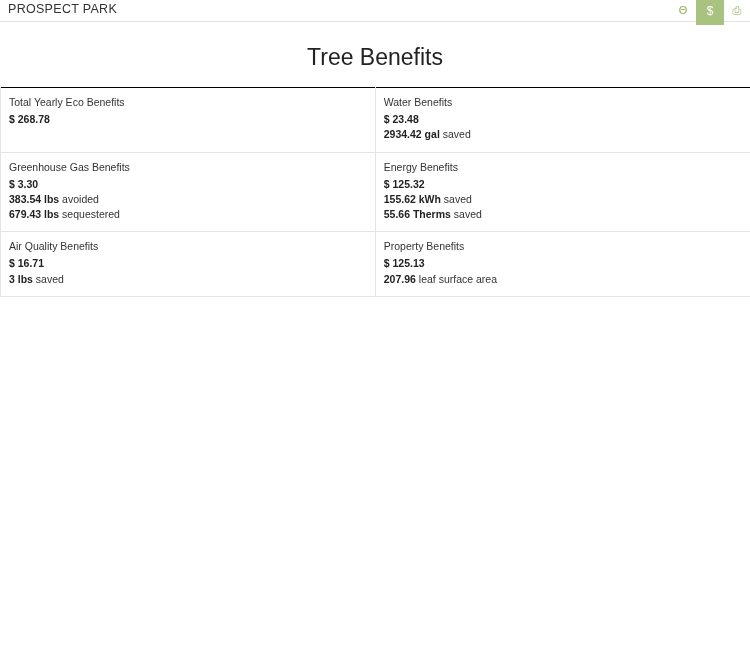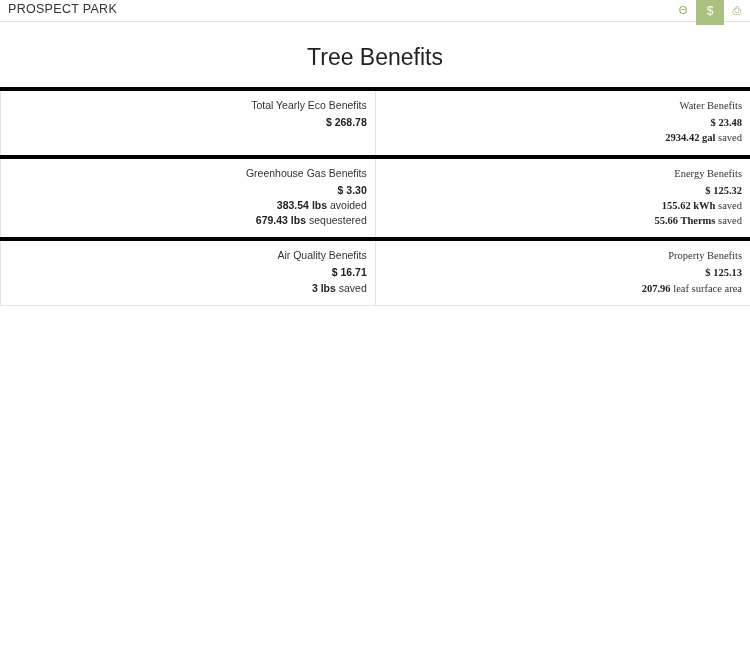--- a/index.html
+++ b/index.html
@@ -72,31 +72,30 @@
     padding: 22px 0 16px 0;
   }
 
   
   .benefits-table {
     width: 750px;
     border-collapse: collapse;
     table-layout: fixed;
   }
   .benefits-table tr {
-    border-top: 4px solid #000000;
+    border-top: 1px solid #000000;
     border-bottom: 1px solid #e4e4e4;
-    text-align: right;
   }
   .benefits-table td {
     vertical-align: top;
     padding: 8px 8px 9px 8px;
     width: 50%;
     border-right: 1px solid #e4e4e4;
   }
-  .benefits-table td:last-child { border-right: none; font-family: Liberation Serif, serif; }
+  .benefits-table td:last-child { border-right: none; }
   .benefits-table td:first-child { border-left: 1px solid #e4e4e4; }
 
   .cell-label {
     font-size: 10.5px;
     color: #333;
     margin-bottom: 3px;
     line-height: 1.25;
   }
   .cell-value {
     font-size: 10.5px;

